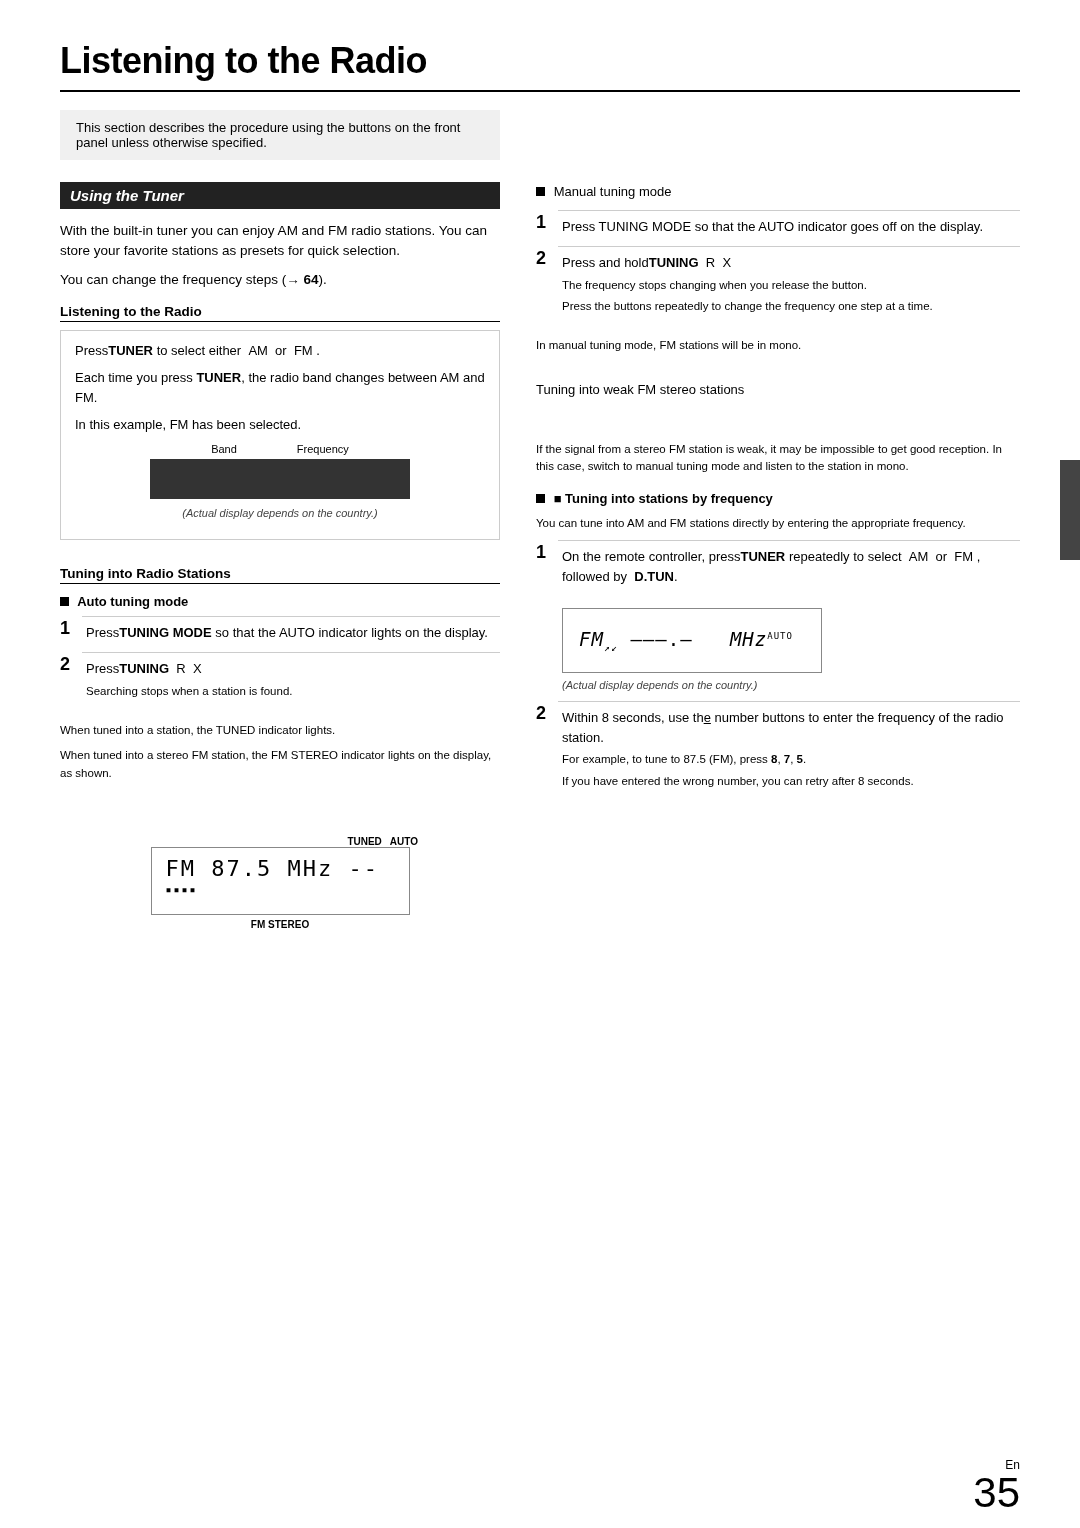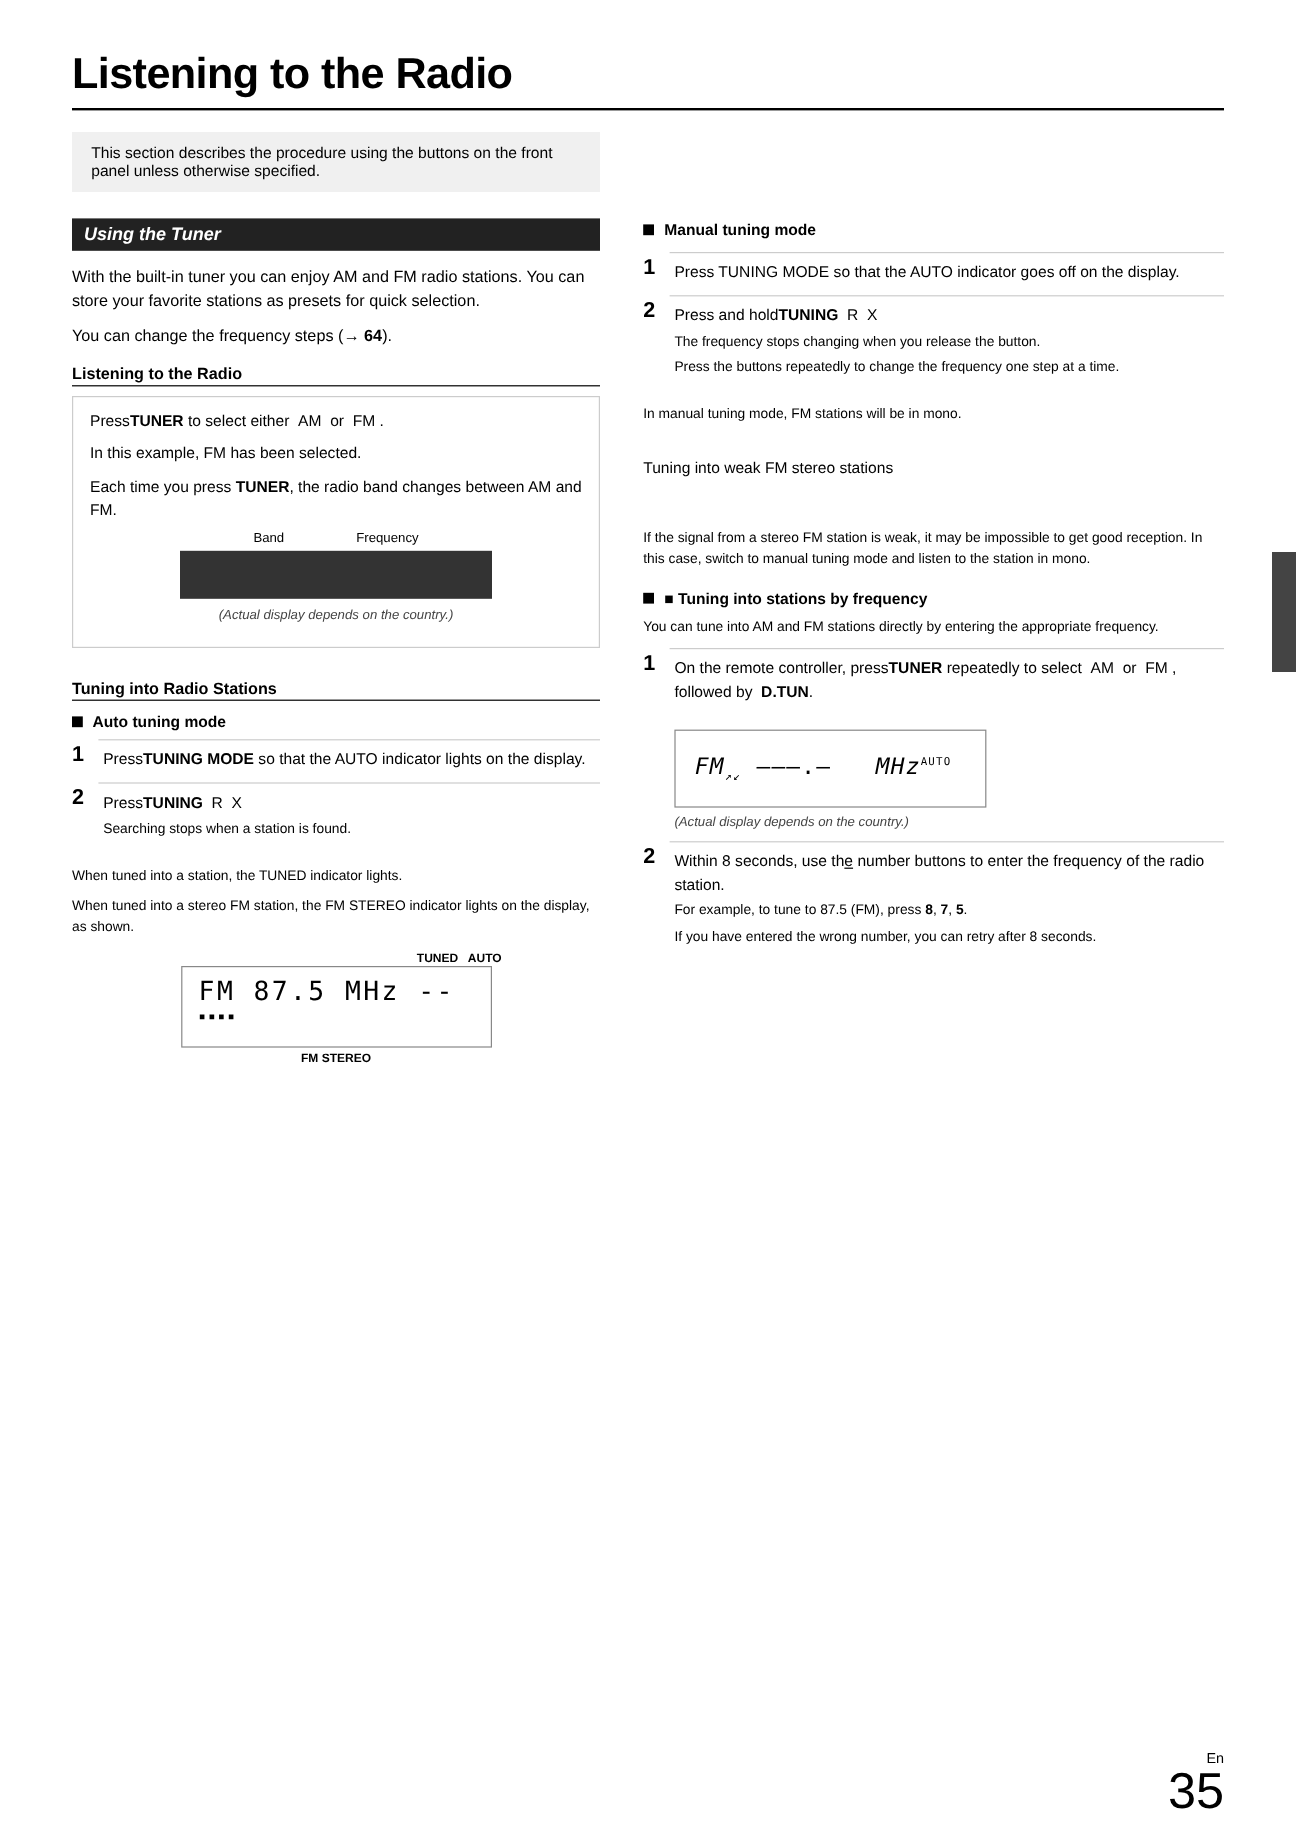--- a/index.html
+++ b/index.html
@@ -117,20 +117,21 @@
       margin: 12px 0;
     }
     .tuned-labels-top {
       display: flex;
       justify-content: flex-end;
       width: 300px;
       font-size: 10px;
       font-weight: bold;
       gap: 8px;
       padding-right: 12px;
+      margin-top: 42px;
     }
     .fm-display-main {
       border: 1px solid #888;
       width: 259px;
       padding: 8px 14px;
       font-family: monospace;
       font-size: 22px;
       background: #fff;
       letter-spacing: 2px;
     }
@@ -180,22 +181,22 @@
     <div class="section-block">
       <p>With the built-in tuner you can enjoy AM and FM radio stations. You can store your favorite stations as presets for quick selection.</p>
       <p>You can change the frequency steps (→ <strong>64</strong>).</p>
     </div>
 
     
     <div class="sub-heading">Listening to the Radio</div>
 
     <div class="tuner-box">
       <p>Press<strong>TUNER</strong> to select either &nbsp;AM &nbsp;or &nbsp;FM .</p>
+      <p>Each time you press <strong>TUNER</strong>, the radio band changes between AM and FM.</p>
       <p>In this example, FM has been selected.</p>
-      <p>Each time you press <strong>TUNER</strong>, the radio band changes between AM and FM.</p>
       <div class="band-freq-row">
         <span>Band</span>
         <span>Frequency</span>
       </div>
       <div style="background:#333;height:40px;width:260px;margin:4px auto;"></div>
       <p class="italic-small" style="text-align:center;margin-top:6px;">(Actual display depends on the country.)</p>
     </div>
 
     
     <div class="sub-heading">Tuning into Radio Stations</div>
@@ -234,21 +235,21 @@
         <span>FM 87.5 MHz --</span>
         <span style="font-size:10px;vertical-align:super;">▪▪▪▪</span>
       </div>
       <div class="fm-stereo-label">FM STEREO</div>
     </div>
 
   </div>
 
   <div class="right-col">
 
-    <p style="font-size:13px;font-weight:bold;margin-bottom:8px;">
+    <p style="font-size:13px;font-weight:normal;margin-bottom:8px;">
       <span class="square-bullet"></span>
       <span>Manual tuning mode</span>
     </p>
 
     <div class="numbered-steps-block">
       <div class="numbered-step">
         <div class="step-num-box">1</div>
         <div class="step-content">
           <p>Press TUNING MODE so that the AUTO indicator goes off on the display.</p>
         </div>

